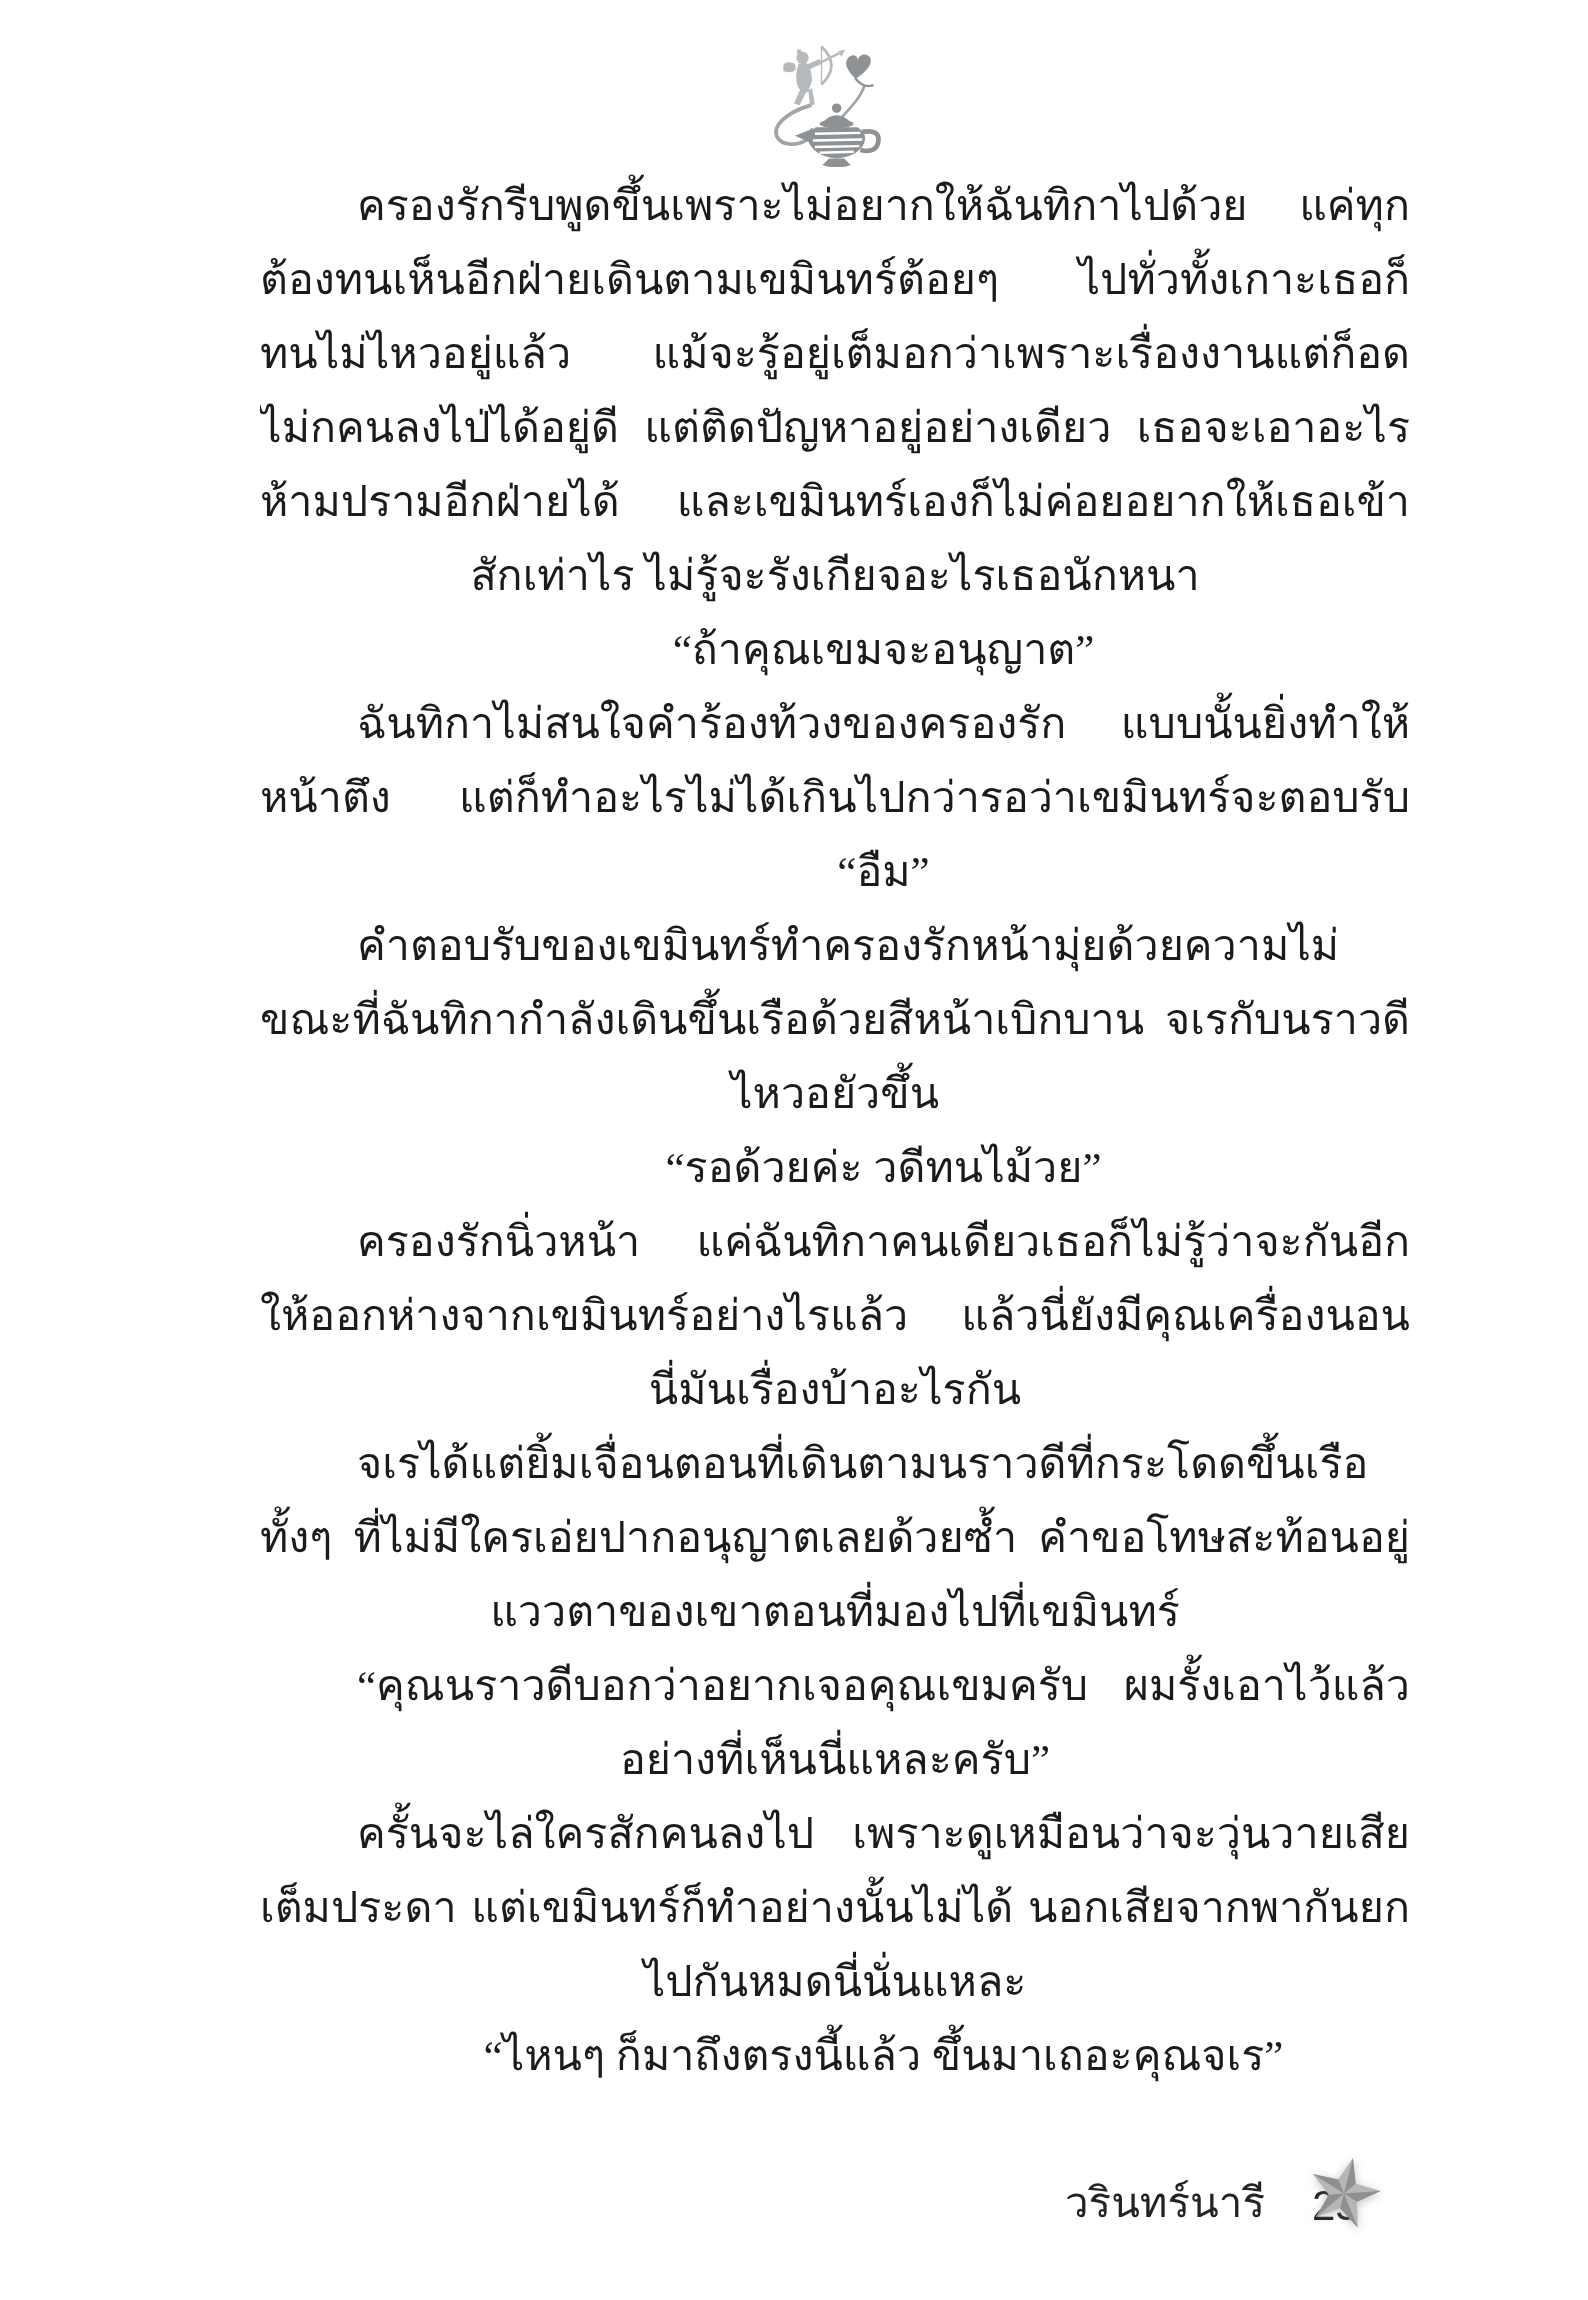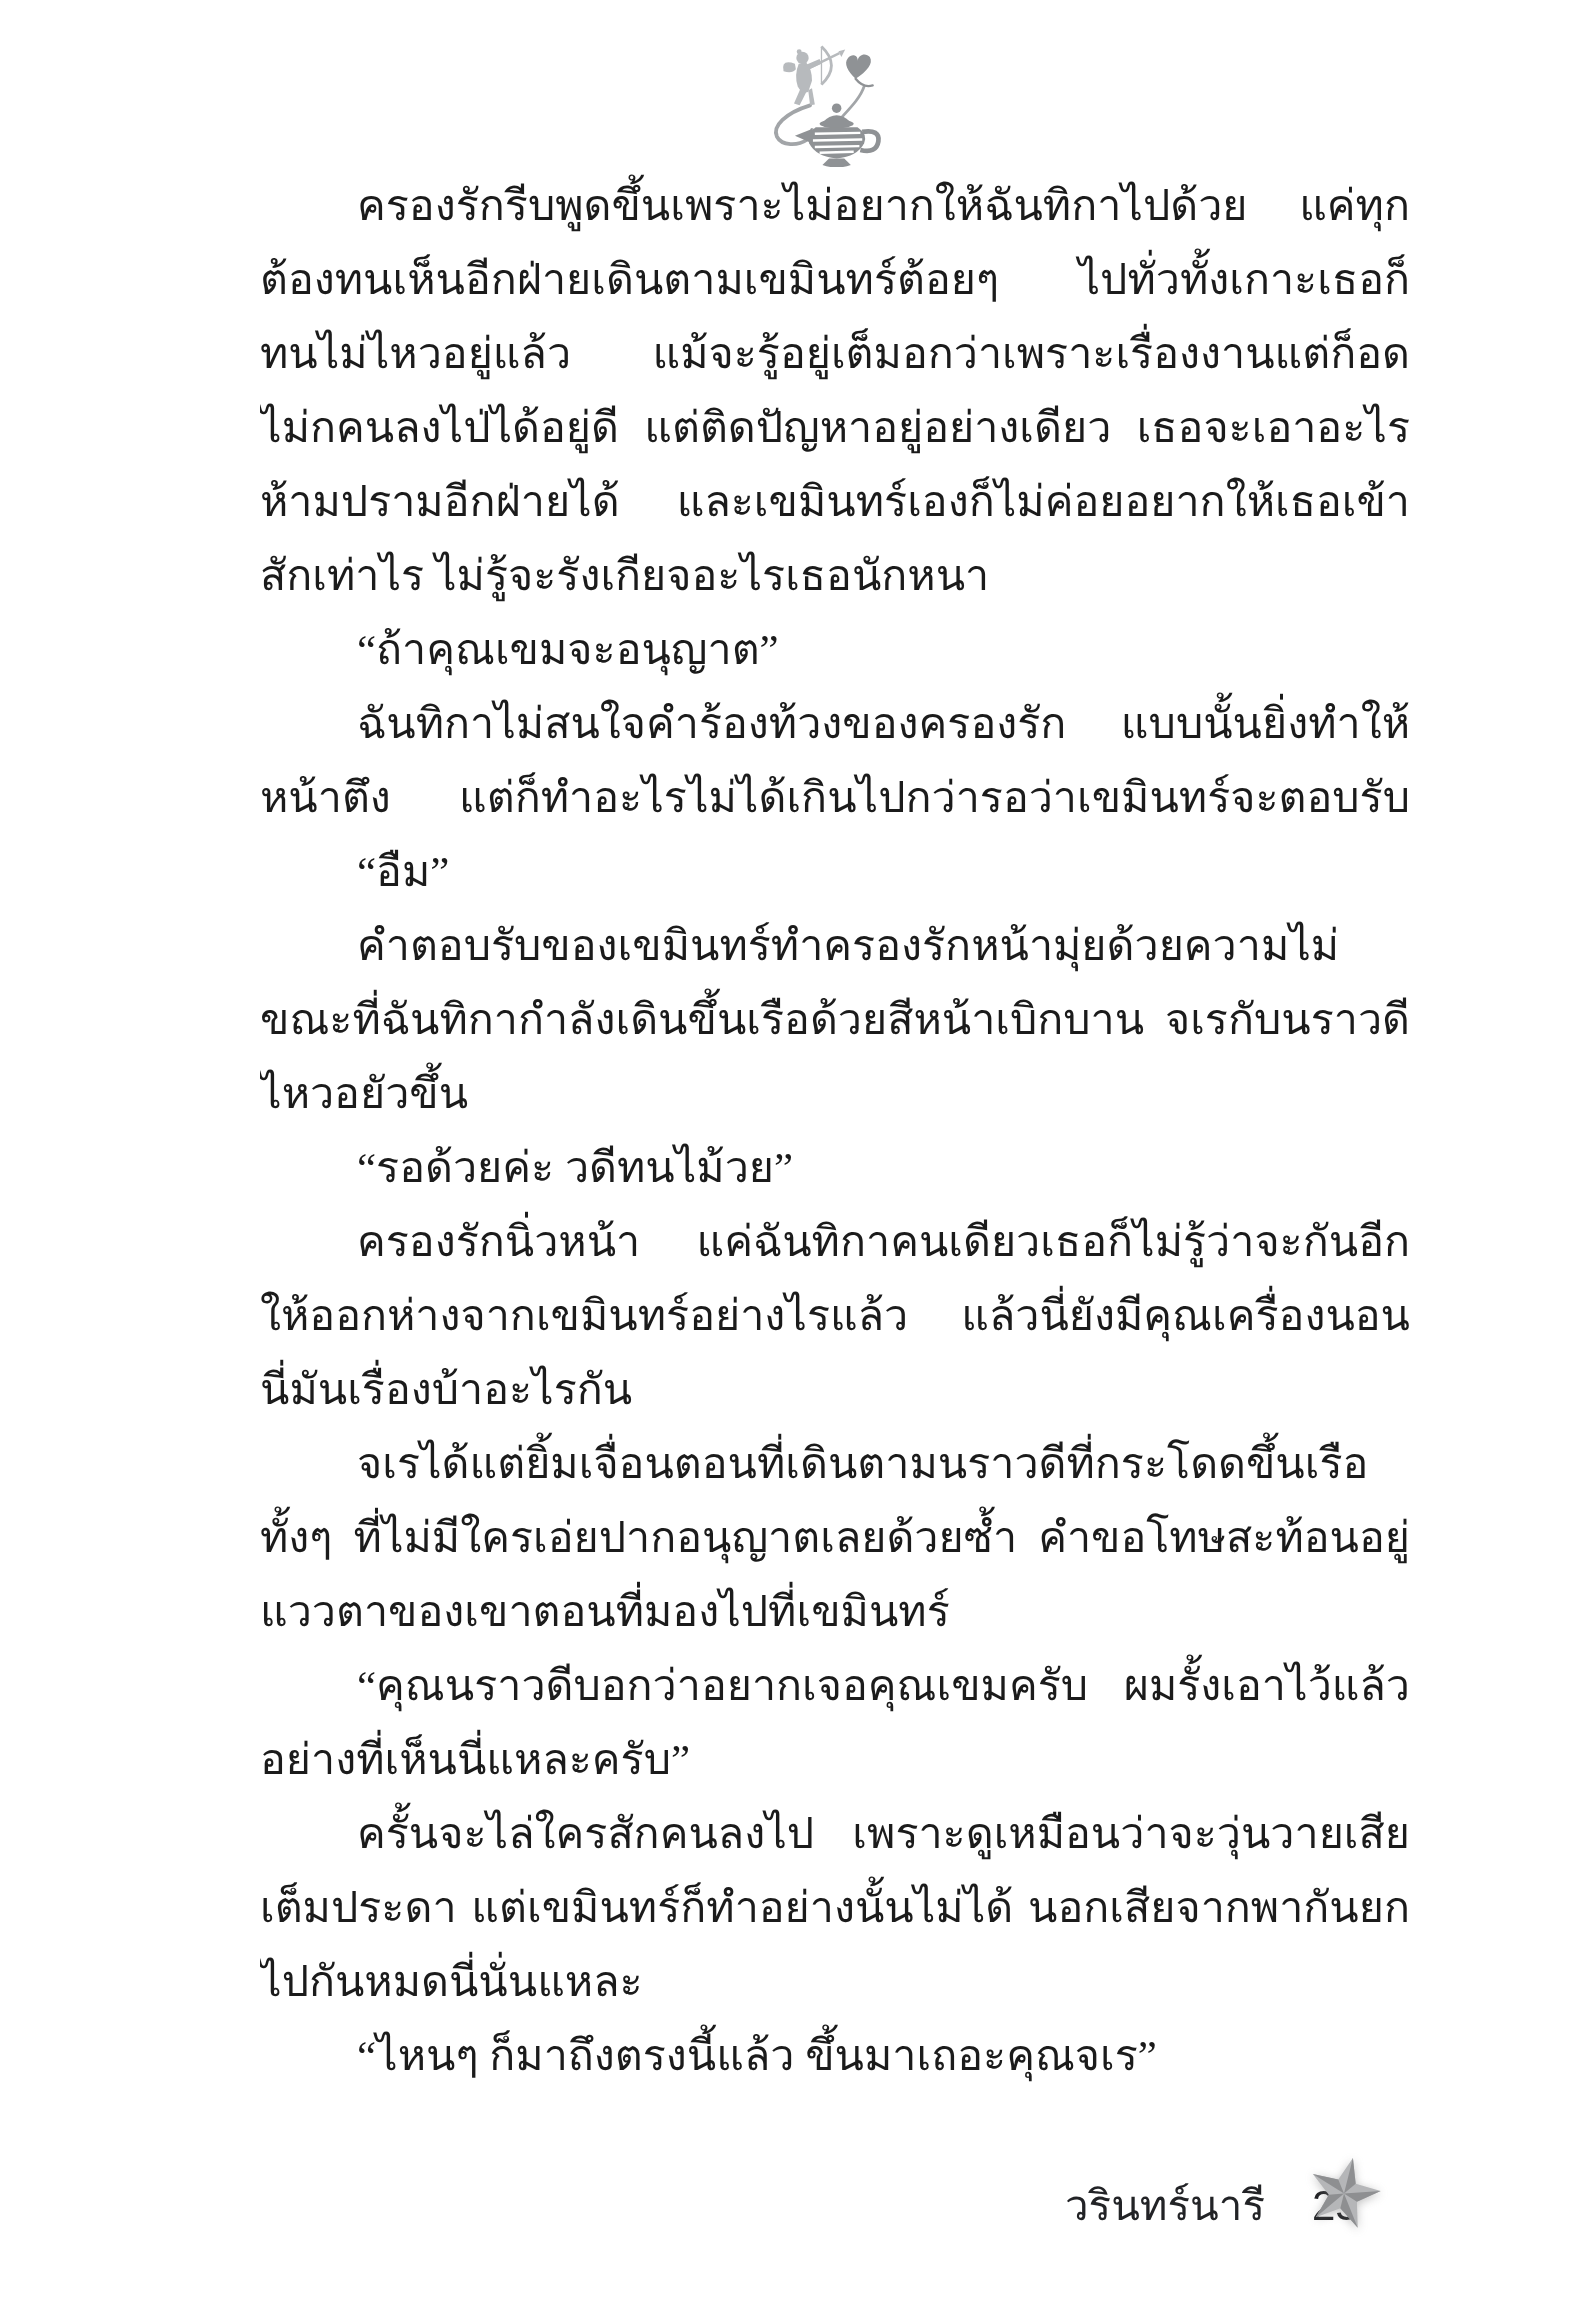--- a/index.html
+++ b/index.html
@@ -19,34 +19,34 @@
   .ornament svg { width:100%; height:100%; display:block; }
   
   .text-block {
     position:absolute; left:260px; top:169px;
     width:1150px;
     color:#1b1b1b;
   }
   .line {
     height:74px; line-height:74px;
     font-size:43px;
-    text-align:left;
+    text-align:center;
     overflow:hidden;
   }
   .line.indent { padding-left:97px; }
   .line.justify { text-align:justify; text-align-last:justify; }
   
   .footer-title, .footer-page {
     position:absolute;
     font-family:"Liberation Sans","DejaVu Sans",sans-serif;
     font-size:42px; color:#222326;
     top:2178px; height:56px; line-height:56px;
     white-space:nowrap;
   }
-  .footer-title { left:1065px; }
+  .footer-title { left:1065px;font-family:Liberation Mono, monospace; }
   .footer-page  { left:1312px; }
   .star-badge {
     position:absolute; left:1304px; top:2152px;
     width:80px; height:80px;
     filter:drop-shadow(0 2.8px 4.6px rgba(120,120,120,0.45));
   }
   .star-badge svg { width:100%; height:100%; display:block; }
 </style>
 </head>
 <body>

